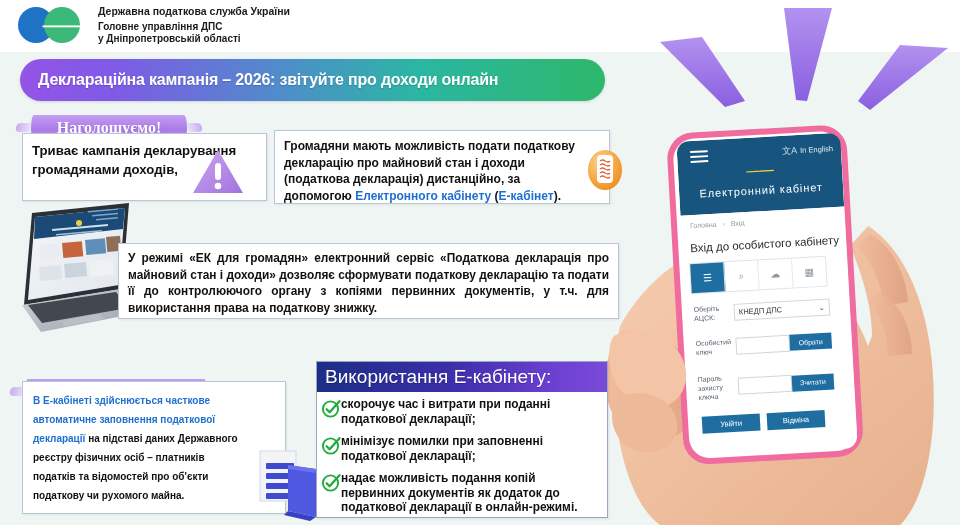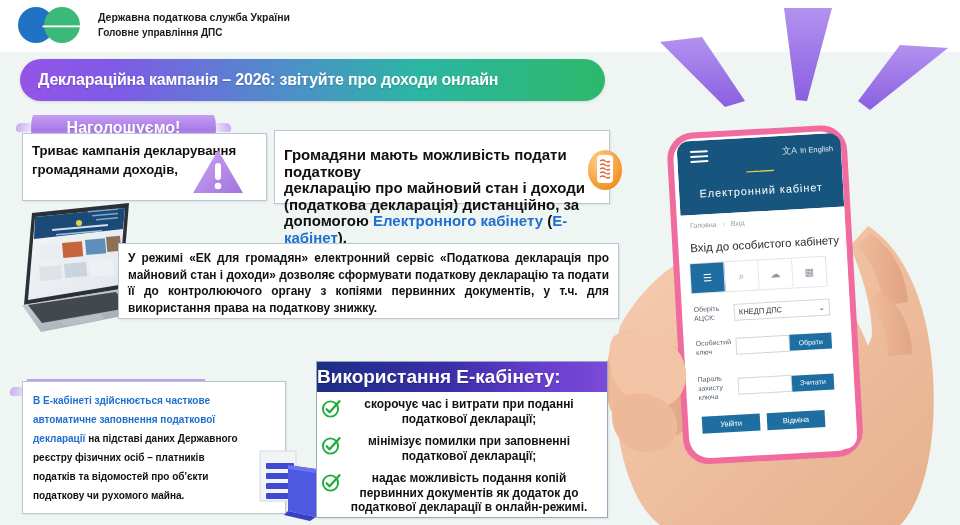--- a/index.html
+++ b/index.html
@@ -49,35 +49,35 @@
     content:"";position:absolute;top:8px;height:9px;width:16px;
     background:linear-gradient(90deg,rgba(196,159,242,.85),rgba(196,159,242,.15));
     border-radius:4px;
   }
   .brush::before{left:-15px;transform:skewX(-14deg);}
   .brush::after{right:-15px;transform:skewX(14deg) scaleX(-1);
     background:linear-gradient(90deg,rgba(196,159,242,.85),rgba(196,159,242,.15));}
   .brush-text{color:#ffffff;font-size:16px;font-weight:bold;white-space:nowrap;padding:0 14px;
     text-shadow:0 1px 1px rgba(90,50,150,.35);}
 
-  #brush-naholoshuemo{left:31px;top:115px;width:185px;}
+  #brush-naholoshuemo{left:31px;top:115px;width:156px;font-family:Liberation Serif, serif;}
   #brush-zvertaemo{left:25px;top:379px;width:182px;}
 
   
   .card{
     position:absolute;background:#ffffff;border:1px solid #b9c6d8;
     box-shadow:1px 1px 2px rgba(0,0,0,.07);
   }
   .card-body{font-size:13px;color:#111;line-height:18px;}
 
   #card-deklaruvannya{left:22px;top:133px;width:243px;height:66px;}
   #card-deklaruvannya .card-body{padding:7px 10px 0 9px;font-size:13.2px;font-weight:bold;line-height:19px;}
 
   #card-gromadiany{left:274px;top:130px;width:334px;height:72px;}
-  #card-gromadiany .card-body{padding:16px 10px 0 9px;font-size:15px;font-weight:bold;line-height:16.5px;}
+  #card-gromadiany .card-body{padding:7px 10px 0 9px;font-size:12px;font-weight:bold;line-height:16.5px;}
   .lnk{color:#1f6fd0;}
 
   #card-ek-rezhym{left:118px;top:243px;width:499px;height:74px;}
   #card-ek-rezhym .card-body{padding:6px 9px 0 9px;font-size:11.9px;font-weight:bold;line-height:16.5px;text-align:justify;}
 
   #card-avtozapovnennya{left:22px;top:381px;width:262px;height:131px;}
   #card-avtozapovnennya .card-body{padding:9px 12px 0 10px;font-size:10px;font-weight:bold;line-height:19px;}
   .blue-txt{color:#1f6fd0;}
 
   
@@ -96,23 +96,23 @@
   
   #panel-vykorystannya{
     position:absolute;left:316px;top:361px;width:290px;height:155px;
     background:#ffffff;border:1px solid #9aa8bd;box-shadow:1px 1px 2px rgba(0,0,0,.08);
   }
   .panel-header{
     height:30px;
     background:linear-gradient(90deg,#1c2e86 0%,#3b2ea8 45%,#6a3fd0 80%,#7b4ad8 100%);
     display:flex;align-items:center;
   }
-  .panel-header-text{color:#ffffff;font-size:19px;font-weight:bold;white-space:nowrap;
+  .panel-header-text{color:#ffffff;font-size:19px;font-weight:normal;padding-left:8px;white-space:nowrap;
     text-shadow:0 1px 1px rgba(0,0,0,.25);}
-  .bullets{padding:5px 10px 0 4px;text-align:center;}
+  .bullets{padding:5px 10px 0 4px;}
   .bullet{display:flex;align-items:flex-start;margin-bottom:8px;}
   .check-ic{flex:0 0 auto;width:21px;height:21px;margin-top:1px;margin-right:1px;}
   .bullet-text{font-size:11.9px;font-weight:bold;color:#111;line-height:14.5px;margin-left:-2px;}
 
   
   .rays{position:absolute;left:630px;top:0px;width:330px;height:120px;}
 
   
   .hand-phone{position:absolute;left:600px;top:96px;width:360px;height:429px;}
 
@@ -161,20 +161,21 @@
   <div class="org-header">
     <div class="logo-wrap">
       <div class="logo-circle-blue"></div>
       <div class="logo-circle-green">
         <span class="trident">⸺</span>
       </div>
     </div>
     <div class="org-text">
       <div class="org-line1">Державна податкова служба України</div>
       <div class="org-line2">Головне управління ДПС</div>
+      <div class="org-line3">у Дніпропетровській області</div>
     </div>
   </div>
 
   <div class="title-banner">
     <span class="title-banner-text">Декларацiйна кампанія – 2026: звітуйте про доходи онлайн</span>
   </div>
 
   <div class="rays">
     <svg width="330" height="120" viewBox="0 0 330 120">
       <defs>

